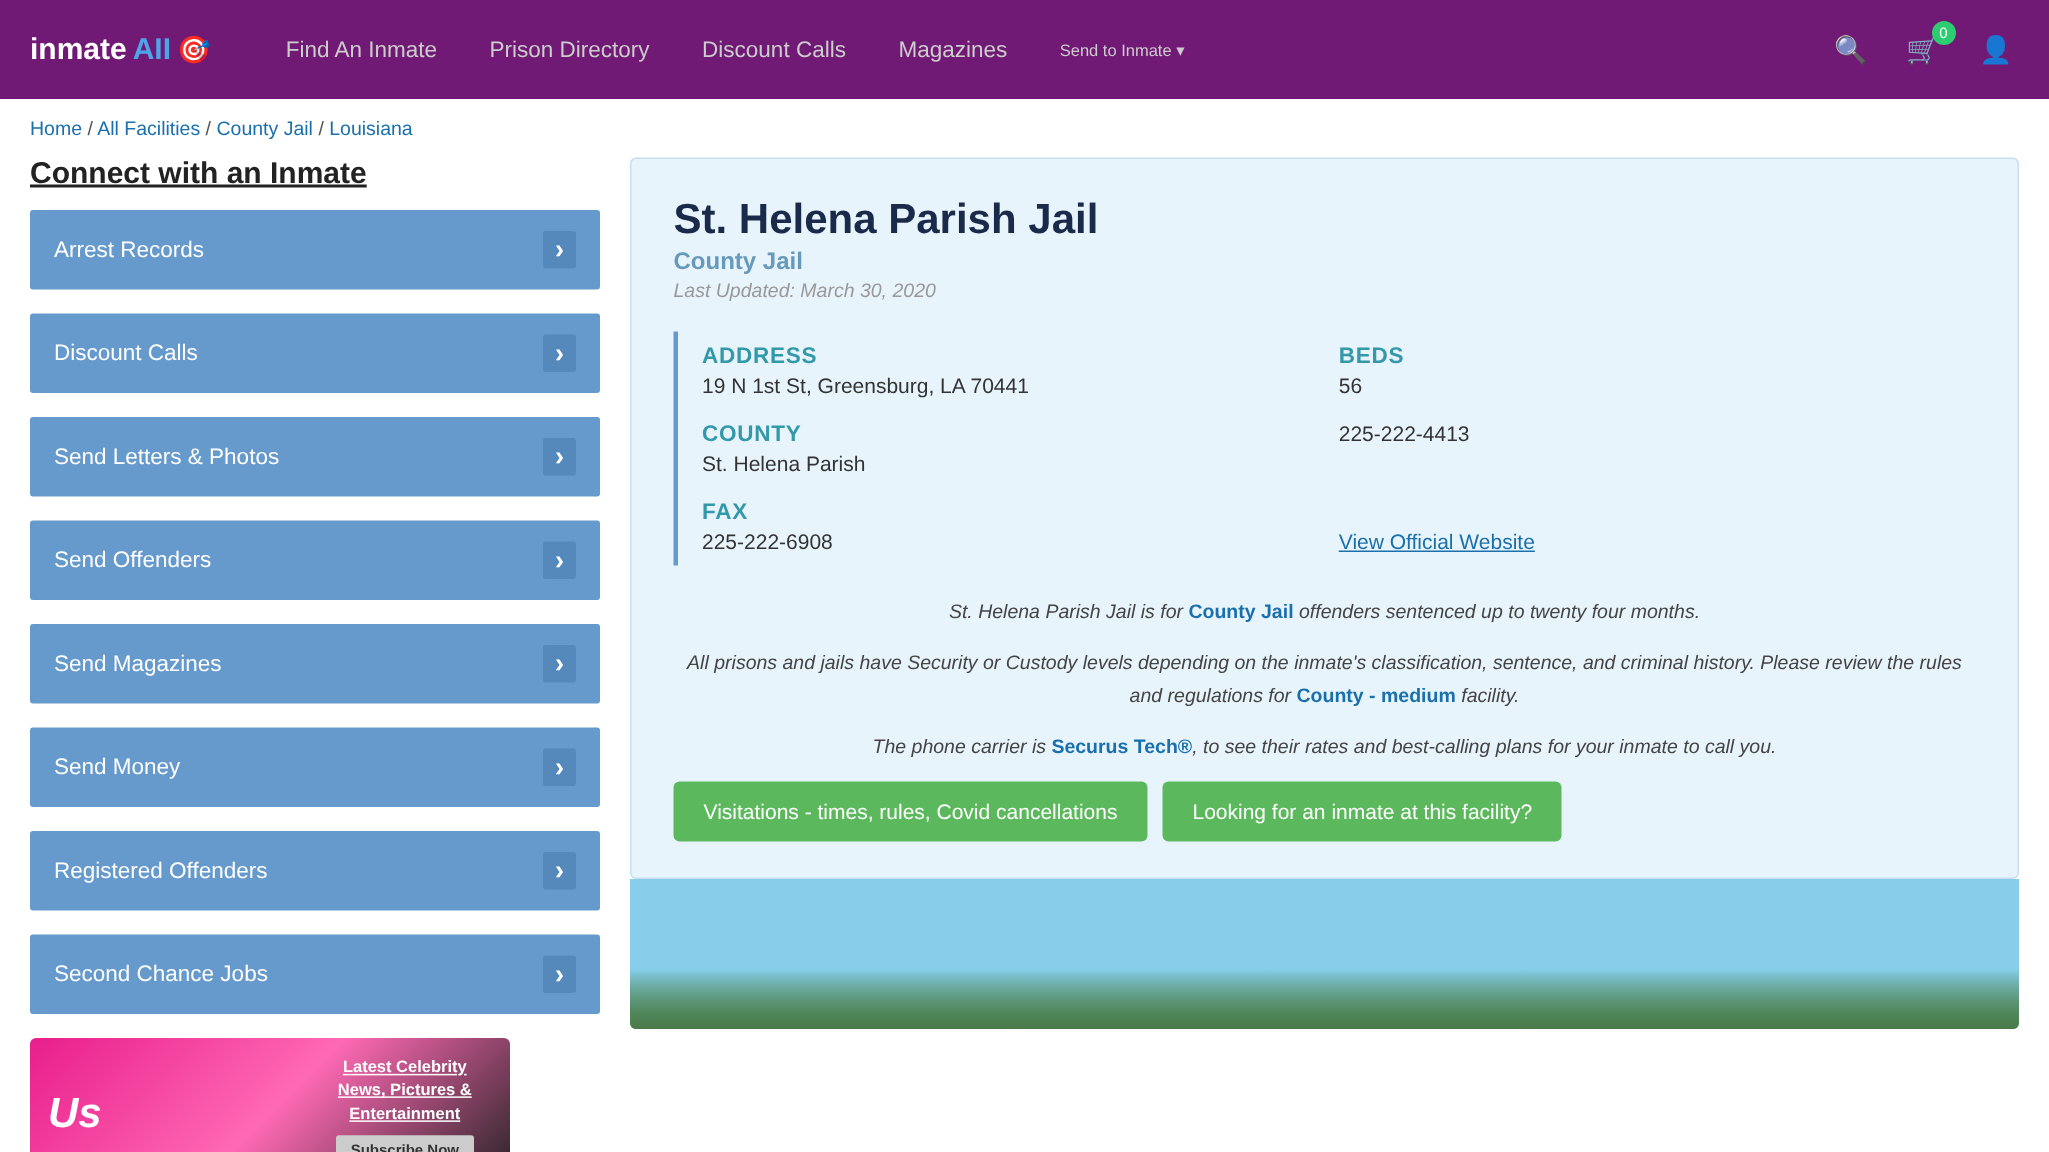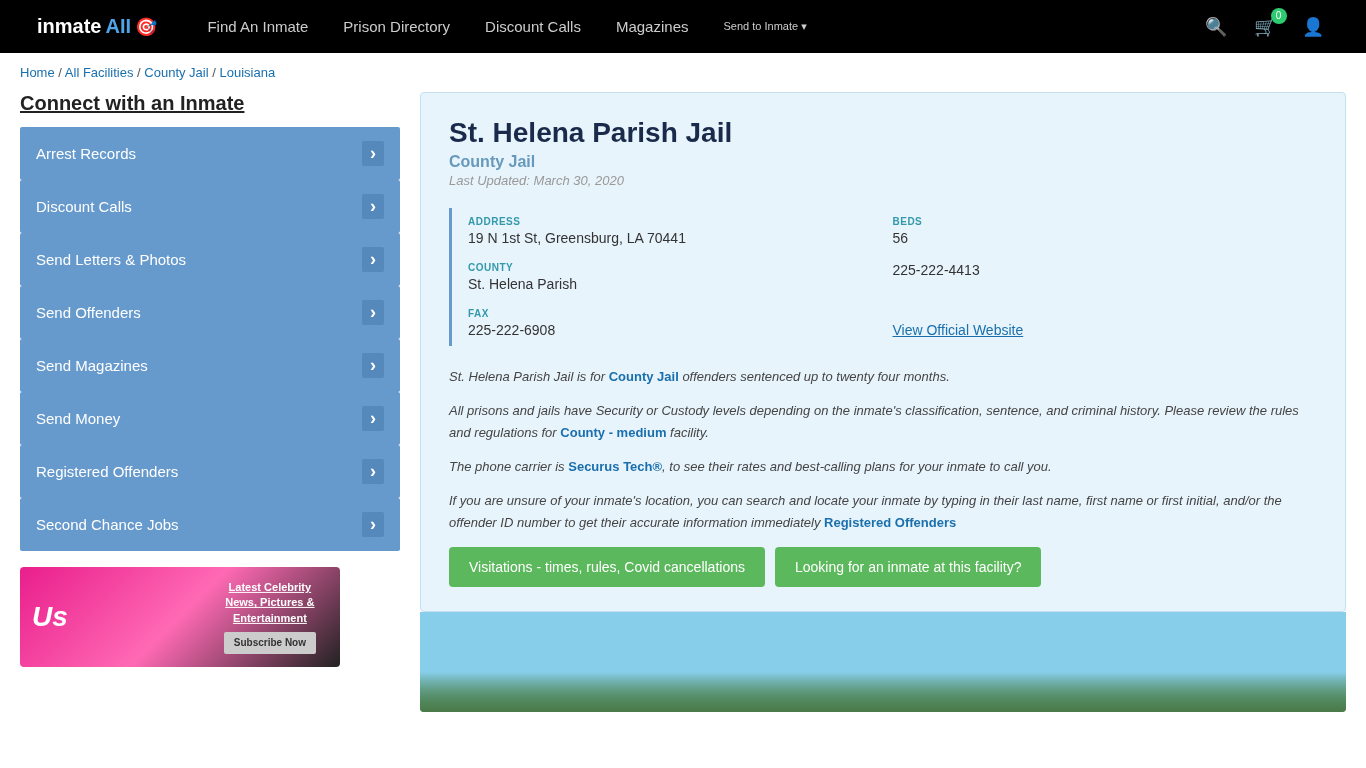--- a/index.html
+++ b/index.html
@@ -1,24 +1,24 @@
 <!DOCTYPE html>
 <html><head>
   <meta charset="utf-8">
   <style>
     * { box-sizing: border-box; margin: 0; padding: 0; }
     body { font-family: Arial, sans-serif; font-size: 14px; color: #333; background: #fff; }
 
     
     .navbar {
-      background-color: #000000;
-      height: 53px;
-      display: flex;
-      align-items: center;
-      padding: 0 37px;
+      background-color: #701a75;
+      height: 66px;
+      display: flex;
+      align-items: center;
+      padding: 0 20px;
       gap: 30px;
     }
     .navbar-logo {
       display: flex;
       align-items: center;
       gap: 4px;
       font-size: 22px;
       font-weight: bold;
       color: #fff;
       text-decoration: none;
@@ -103,21 +103,21 @@
     .sidebar-title {
       font-size: 20px;
       font-weight: bold;
       text-decoration: underline;
       margin-bottom: 12px;
       color: #222;
     }
     .sidebar-menu {
       display: flex;
       flex-direction: column;
-      gap: 0;
+      gap: 16px;
     }
     .sidebar-item {
       background: #6699cc;
       color: #fff;
       display: flex;
       align-items: center;
       justify-content: space-between;
       padding: 14px 16px;
       cursor: pointer;
       font-size: 15px;
@@ -210,40 +210,41 @@
       grid-template-columns: 1fr 1fr;
       gap: 0;
       border-left: 3px solid #6699cc;
       padding-left: 16px;
       margin-bottom: 20px;
     }
     .detail-item {
       padding: 8px 8px 8px 0;
     }
     .detail-label {
-      font-size: 10px;
+      font-size: 15px;
       font-weight: bold;
       color: #3399aa;
       text-transform: uppercase;
       letter-spacing: 0.5px;
       margin-bottom: 3px;
     }
     .detail-value {
       font-size: 14px;
       color: #333;
     }
     .detail-link {
       color: #1a6fad;
       text-decoration: underline;
       cursor: pointer;
     }
     .facility-description {
       font-size: 13px;
       line-height: 1.7;
       color: #444;
+      text-align: center;
     }
     .facility-description p {
       margin-bottom: 12px;
       font-style: italic;
     }
     .inline-link {
       color: #1a6fad;
       font-weight: bold;
       text-decoration: none;
       font-style: normal;
@@ -407,23 +408,20 @@
       <div class="facility-description">
         <p>
           St. Helena Parish Jail is for <a class="inline-link" href="#">County Jail</a> offenders sentenced up to twenty four months.
         </p>
         <p>
           All prisons and jails have Security or Custody levels depending on the inmate's classification, sentence, and criminal history. Please review the rules and regulations for <a class="inline-link" href="#">County - medium</a> facility.
         </p>
         <p>
           The phone carrier is <a class="inline-link" href="#">Securus Tech®</a>, to see their rates and best-calling plans for your inmate to call you.
         </p>
-        <p>
-          If you are unsure of your inmate's location, you can search and locate your inmate by typing in their last name, first name or first initial, and/or the offender ID number to get their accurate information immediately <a class="inline-link" href="#">Registered Offenders</a>
-        </p>
       </div>
 
       <div class="btn-row">
         <button class="btn-green">Visitations - times, rules, Covid cancellations</button>
         <button class="btn-green">Looking for an inmate at this facility?</button>
       </div>
     </div>
 
     <div class="facility-image"></div>
   </main>

